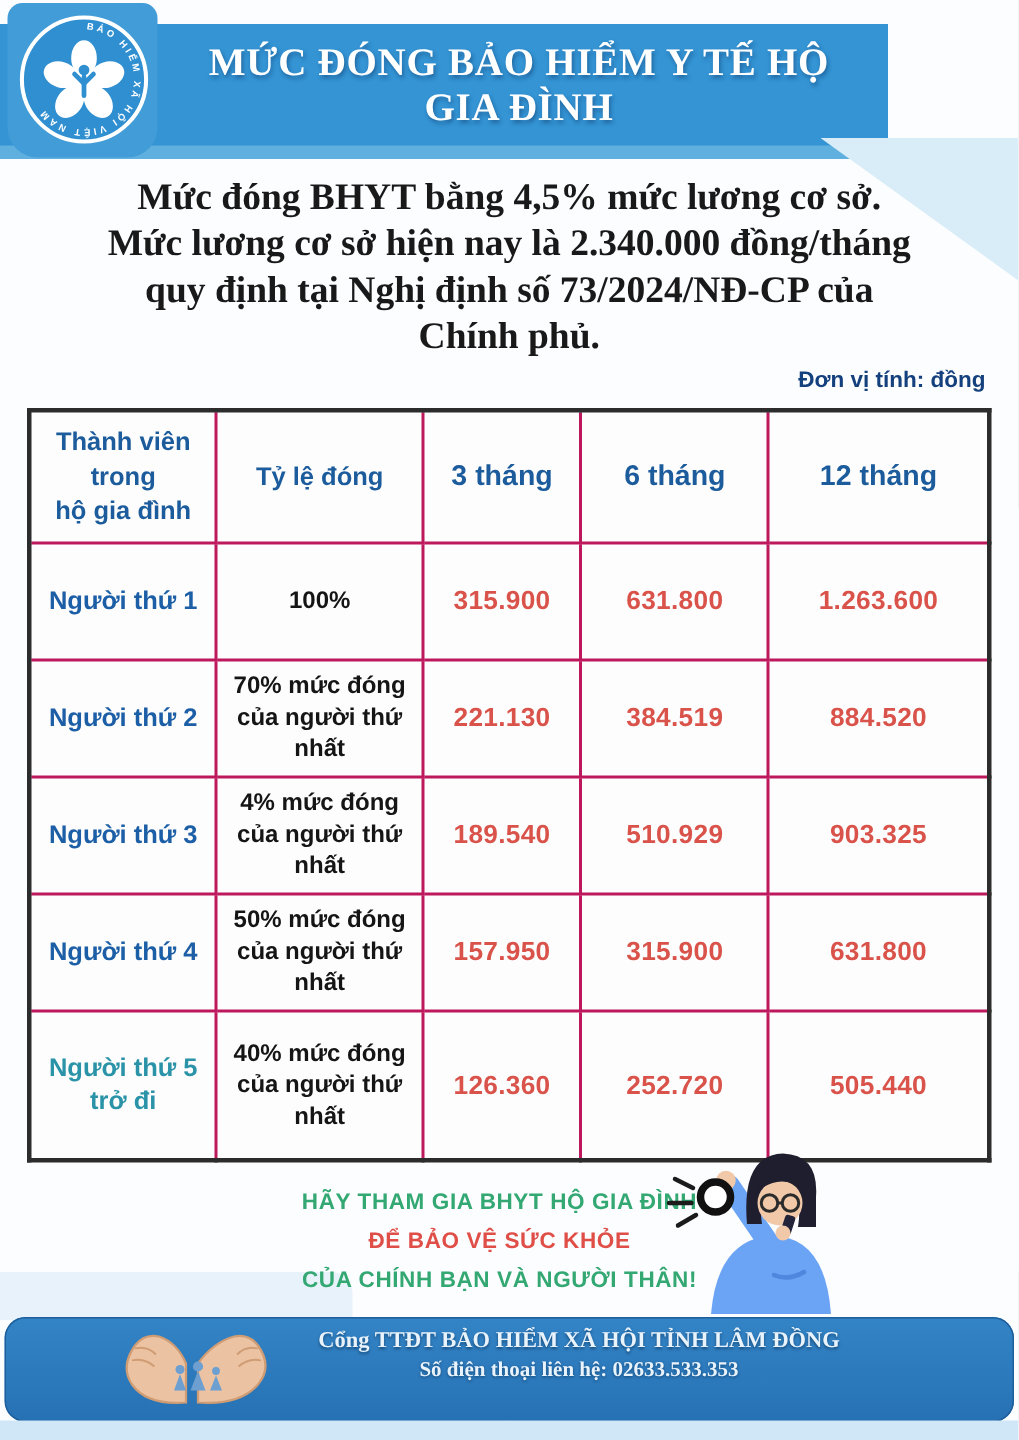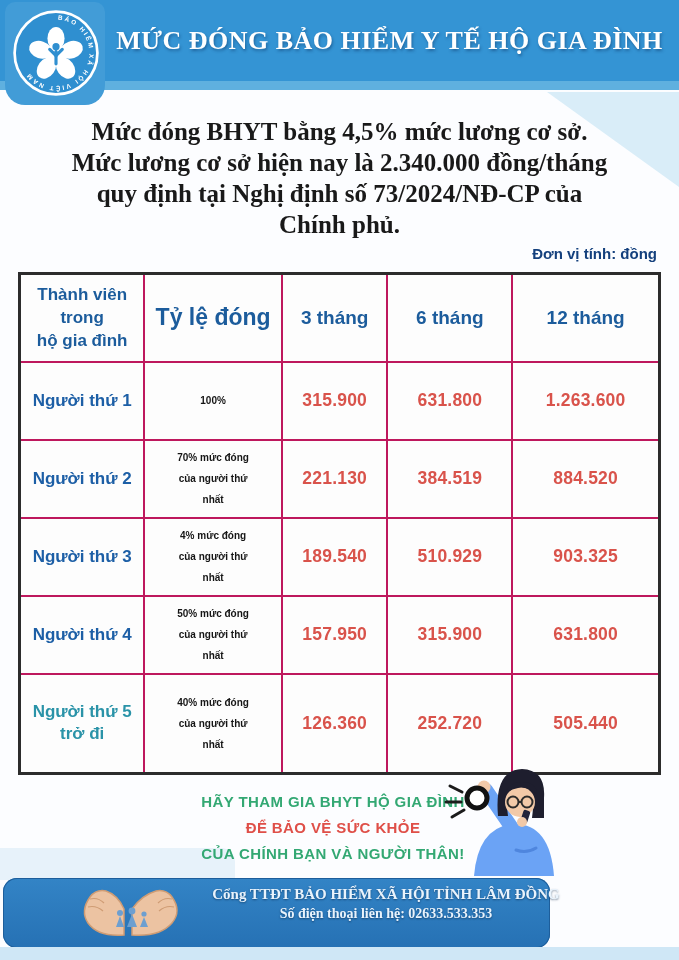--- a/index.html
+++ b/index.html
@@ -3,21 +3,21 @@
 <meta charset="utf-8">
 <style>
   html,body { margin:0; padding:0; background:#e9eef2; }
   .page {
     position:relative; width:679px; height:960px; margin:0 auto;
     background:#fcfdff; overflow:hidden;
     font-family:"Liberation Sans", sans-serif;
   }
   
   .header {
-    position:absolute; left:0; top:0; width:679px; height:90px;
+    position:absolute; left:0; top:16px; width:592px; height:90px;
     background:#3494d4;
   }
   .header-bottom-band {
     position:absolute; left:0; bottom:0; width:100%; height:9px;
     background:#5fb0df;
   }
   .logo-patch {
     position:absolute; left:5px; top:2px; width:100px; height:103px;
     background:#429cd7; border-radius:10px 10px 20px 20px;
   }
@@ -60,43 +60,43 @@
     position:absolute; left:18px; top:272px; width:643px;
     border-collapse:collapse; table-layout:fixed;
     background:#fdfdfd;
   }
   .price-table th, .price-table td {
     border:2px solid #be185d; text-align:center; vertical-align:middle;
     padding:2px 4px;
   }
   .price-table { border:3px solid #2c2c2c; }
   .th-member { white-space:pre-line; font-size:17px; line-height:23px; color:#1c5c9c; }
-  .th-rate   { font-size:23px; color:#1c5c9c; }
+  .th-rate   { font-size:17px; color:#1c5c9c; }
   .th-period { font-size:19px; color:#1c5c9c; }
   .cell-member {
     font-size:17px; font-weight:bold; color:#1d5fa6; white-space:pre-line; line-height:22px;
   }
   .row-5 .cell-member { color:#2a93a8; }
   .cell-rate {
-    font-size:10px; font-weight:bold; color:#151515; white-space:pre-line; line-height:21px;
+    font-size:16px; font-weight:bold; color:#151515; white-space:pre-line; line-height:21px;
   }
   .cell-value { font-size:17.5px; font-weight:bold; color:#d9534b; letter-spacing:.2px; }
   
   .cta {
     position:absolute; left:112px; top:789px; width:442px;
     text-align:center; font-weight:bold; font-size:15px;
     letter-spacing:.4px; line-height:26px;
   }
   .cta-green { color:#33a873; }
   .cta-red   { color:#df4f48; }
   
   .announcer { position:absolute; left:438px; top:754px; }
   
   .footer {
-    position:absolute; left:3px; top:878px; width:547px; height:70px;
+    position:absolute; left:3px; top:878px; width:673px; height:70px;
     border-radius:14px;
     background:linear-gradient(#3384c6,#2671b4);
     box-shadow:inset 0 0 0 1px #1d5e9b;
   }
   .hands-svg { position:absolute; left:75px; top:5px; }
   .footer-text {
     position:absolute; left:168px; top:6px; width:430px;
     text-align:center; font-family:"Liberation Serif", serif; font-weight:bold;
     color:#e9f3fc; text-shadow:0 1px 2px rgba(0,30,60,.55);
   }

